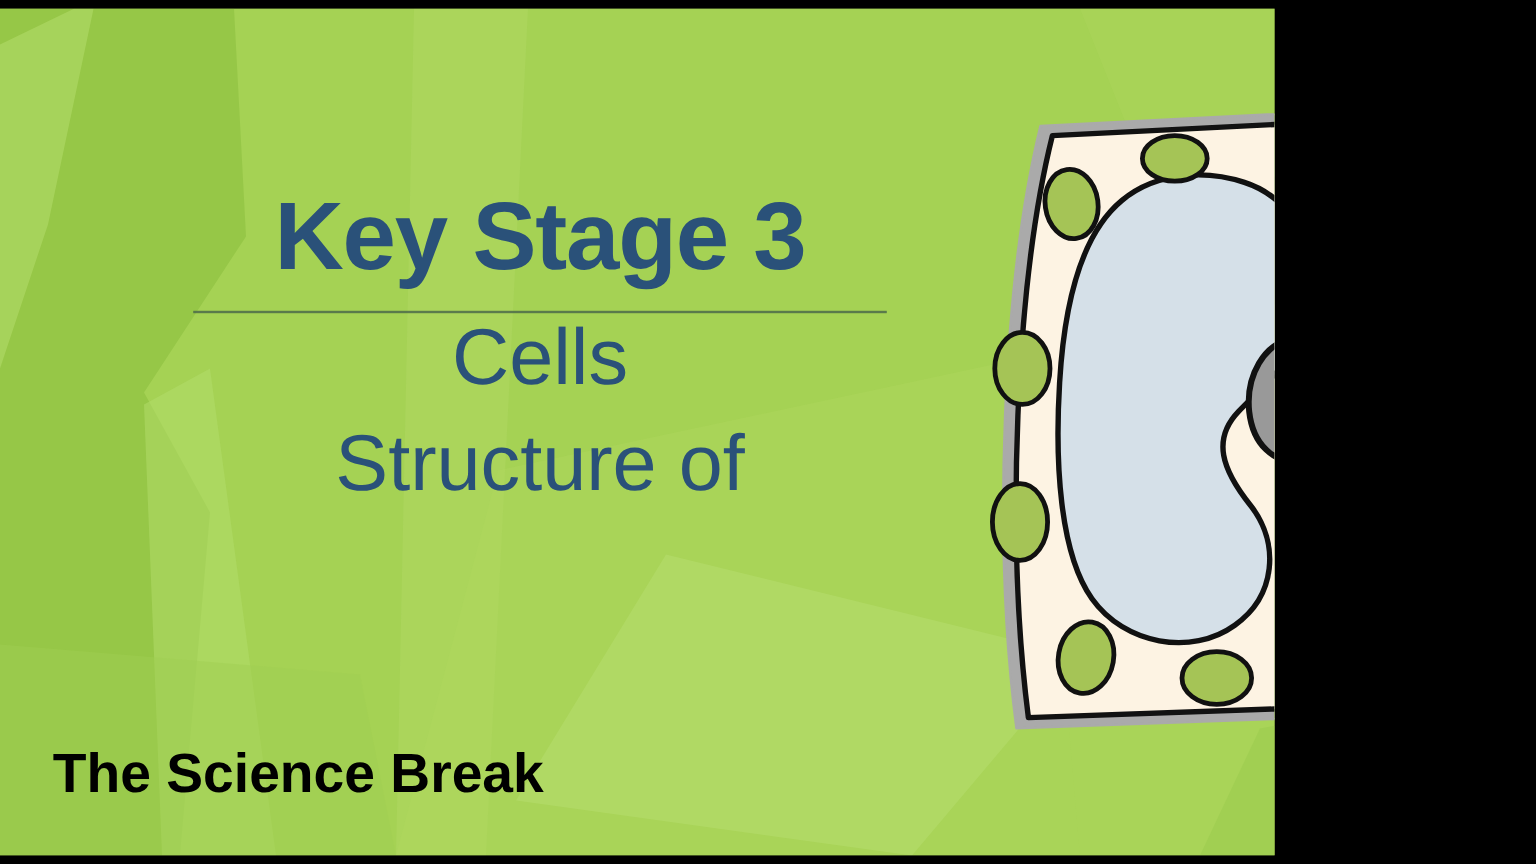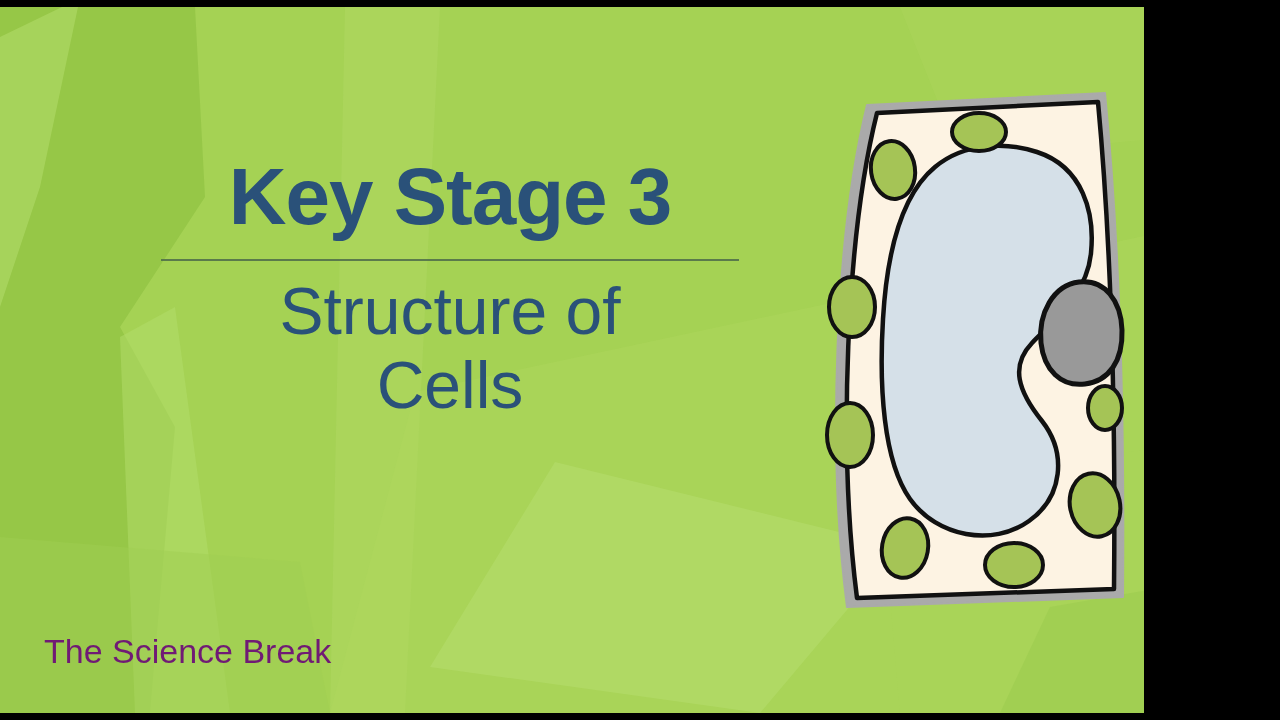--- a/index.html
+++ b/index.html
@@ -5,21 +5,21 @@
 <style>
   * { margin:0; padding:0; box-sizing:border-box; }
   html, body {
     width:1280px; height:720px;
     background:#000;
     font-family:"Liberation Sans", sans-serif;
     overflow:hidden;
   }
   #slide {
     position:relative;
-    width:1144px; height:720px;
+    width:1062px; height:720px;
     background:#000;
     overflow:hidden;
   }
   
   .letterbox {
     position:absolute; left:0; width:1280px;
     background:#000; z-index:60;
   }
   .letterbox.top { top:0; height:7px; }
   .letterbox.bottom { bottom:0; height:7px; }
@@ -76,23 +76,23 @@
     color:#2a5179;
     line-height:1.12;
   }
 
   
   .channel-name {
     position:absolute;
     left:44px;
     bottom:42px;
     z-index:30;
-    font-size:34px;
-    font-weight:normal;
-    color:#701a75;
+    font-size:46px;
+    font-weight:bold;
+    color:#000000;
     letter-spacing:0px;
     white-space:nowrap;
   }
 
   
   .cell-diagram {
     position:absolute;
     left:805px; top:78px;
     width:345px; height:530px;
     z-index:25;
@@ -128,22 +128,22 @@
       <polygon points="880,470 1280,430 1280,706 900,706" fill="#a9d55a" opacity="0.40"></polygon>
 
       <polygon points="1050,600 1280,560 1280,706 1000,706" fill="#8fc344" opacity="0.30"></polygon>
 
       <polygon points="900,0 1280,0 1280,120 960,150" fill="#aed75e" opacity="0.35"></polygon>
     </svg>
 
     <div class="text-block">
       <div class="title-main">Key Stage 3</div>
       <div class="divider"></div>
+      <div class="subtitle" style="margin-top:0;">Cells</div>
       <div class="subtitle">Structure of</div>
-      <div class="subtitle" style="margin-top:0;">Cells</div>
     </div>
 
     <div class="channel-name">The Science Break</div>
 
     <div class="cell-diagram">
       <svg viewBox="0 0 345 530" xmlns="http://www.w3.org/2000/svg">
 
         <path d="M 62,20 L 300,8 C 312,130 320,300 318,512 L 42,522 C 22,370 30,150 62,20 Z" fill="#aaaaaa" stroke="#aaaaaa" stroke-width="2" stroke-linejoin="round"></path>
 
         <path d="M 72,28 L 293,17 C 304,135 311,298 309,504 L 52,513 C 33,365 41,152 72,28 Z" fill="#fdf3e3" stroke="#111111" stroke-width="4.5" stroke-linejoin="round"></path>

